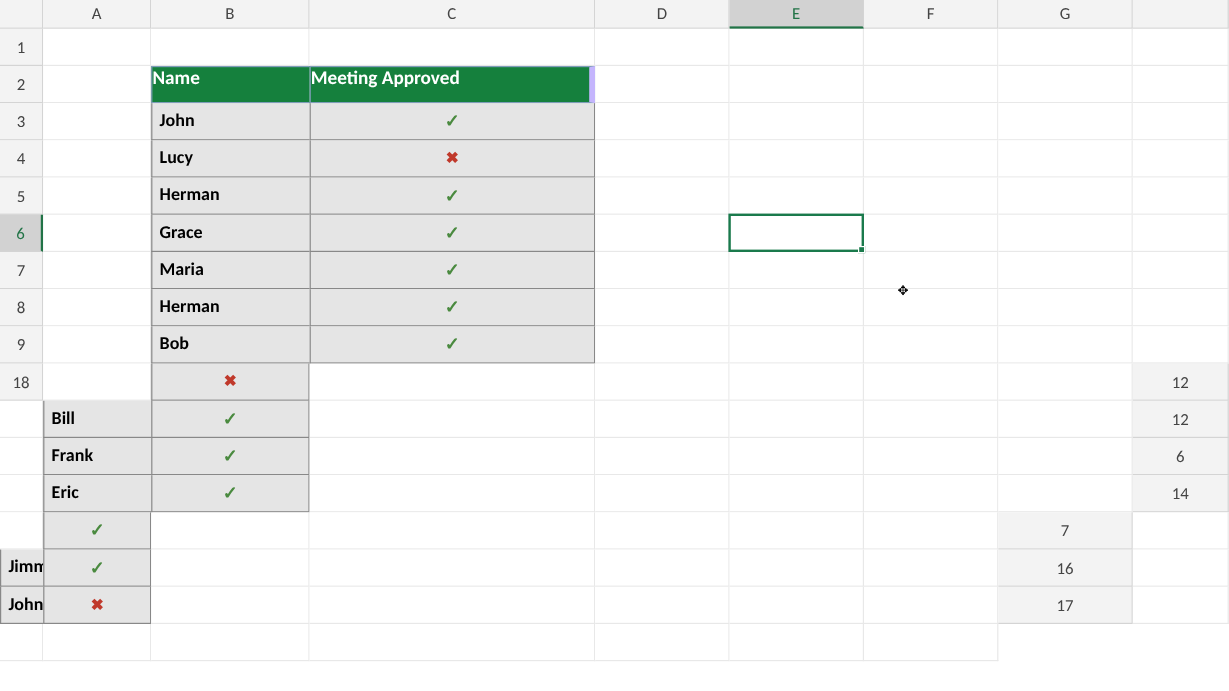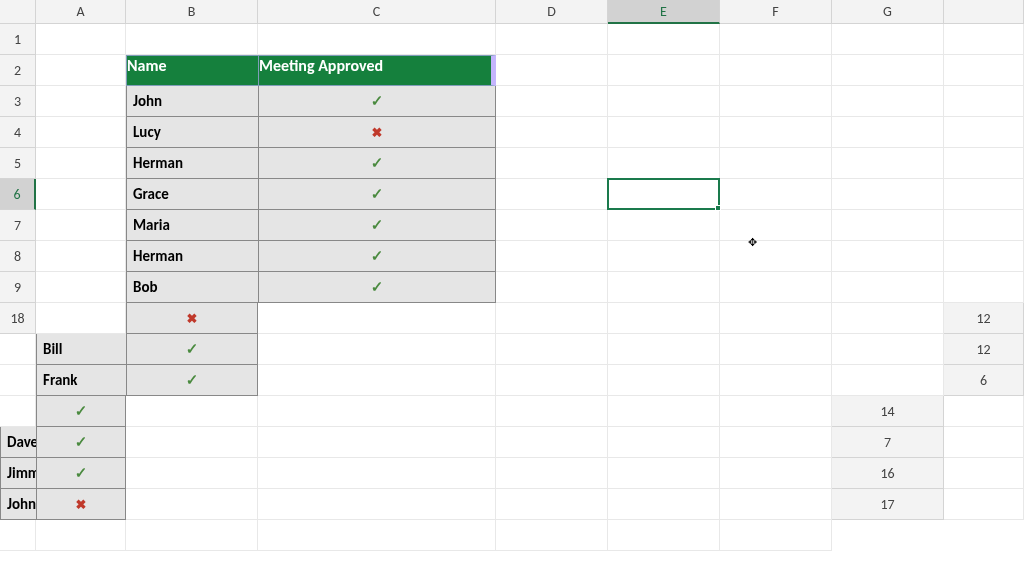--- a/index.html
+++ b/index.html
@@ -266,32 +266,32 @@
       <span class="check">✓</span>
     </div>
   <div class="cell"></div>
   <div class="cell"></div>
   <div class="cell"></div>
   <div class="cell"></div>
   <div class="cell"></div>
 
   <div class="row-header">6</div>
   <div class="cell"></div>
+  <div class="cell data-cell">Eric</div>
   <div class="cell data-cell last-col">
       <span class="check">✓</span>
     </div>
   <div class="cell"></div>
   <div class="cell"></div>
   <div class="cell"></div>
   <div class="cell"></div>
   <div class="cell"></div>
 
   <div class="row-header">14</div>
   <div class="cell"></div>
-  <div class="cell data-cell">Dave</div>
   <div class="cell data-cell last-col">
       <span class="check">✓</span>
     </div>
   <div class="cell"></div>
   <div class="cell"></div>
   <div class="cell"></div>
   <div class="cell"></div>
   <div class="cell"></div>
 
   <div class="row-header">7</div>

